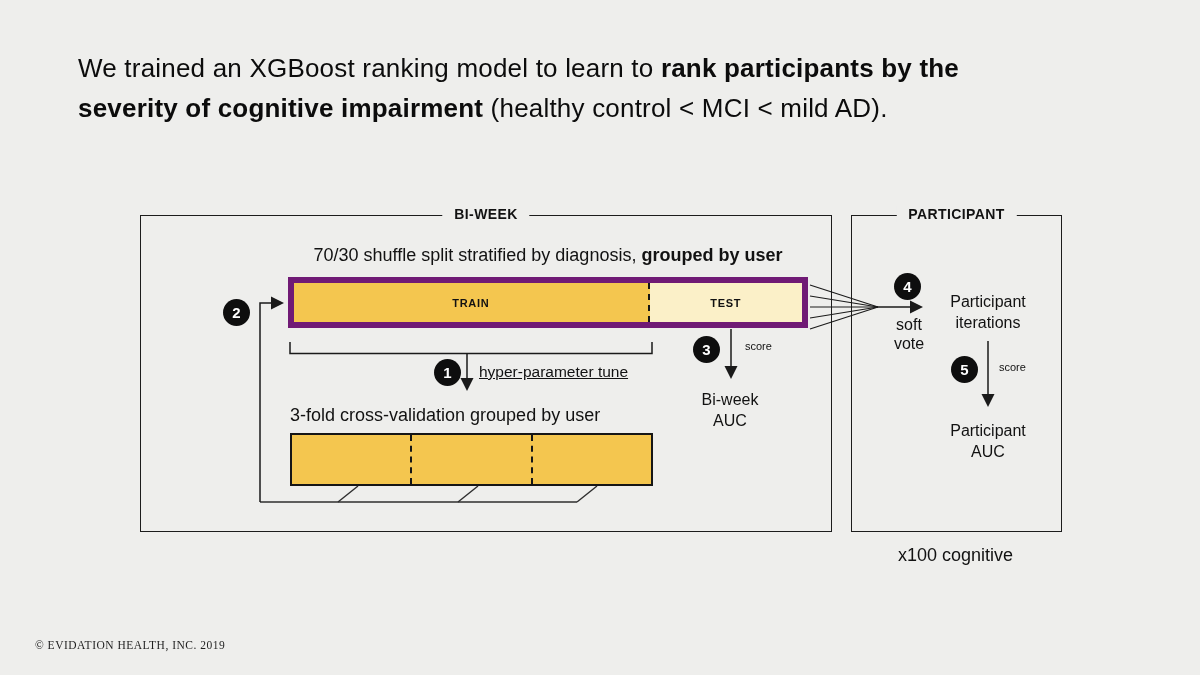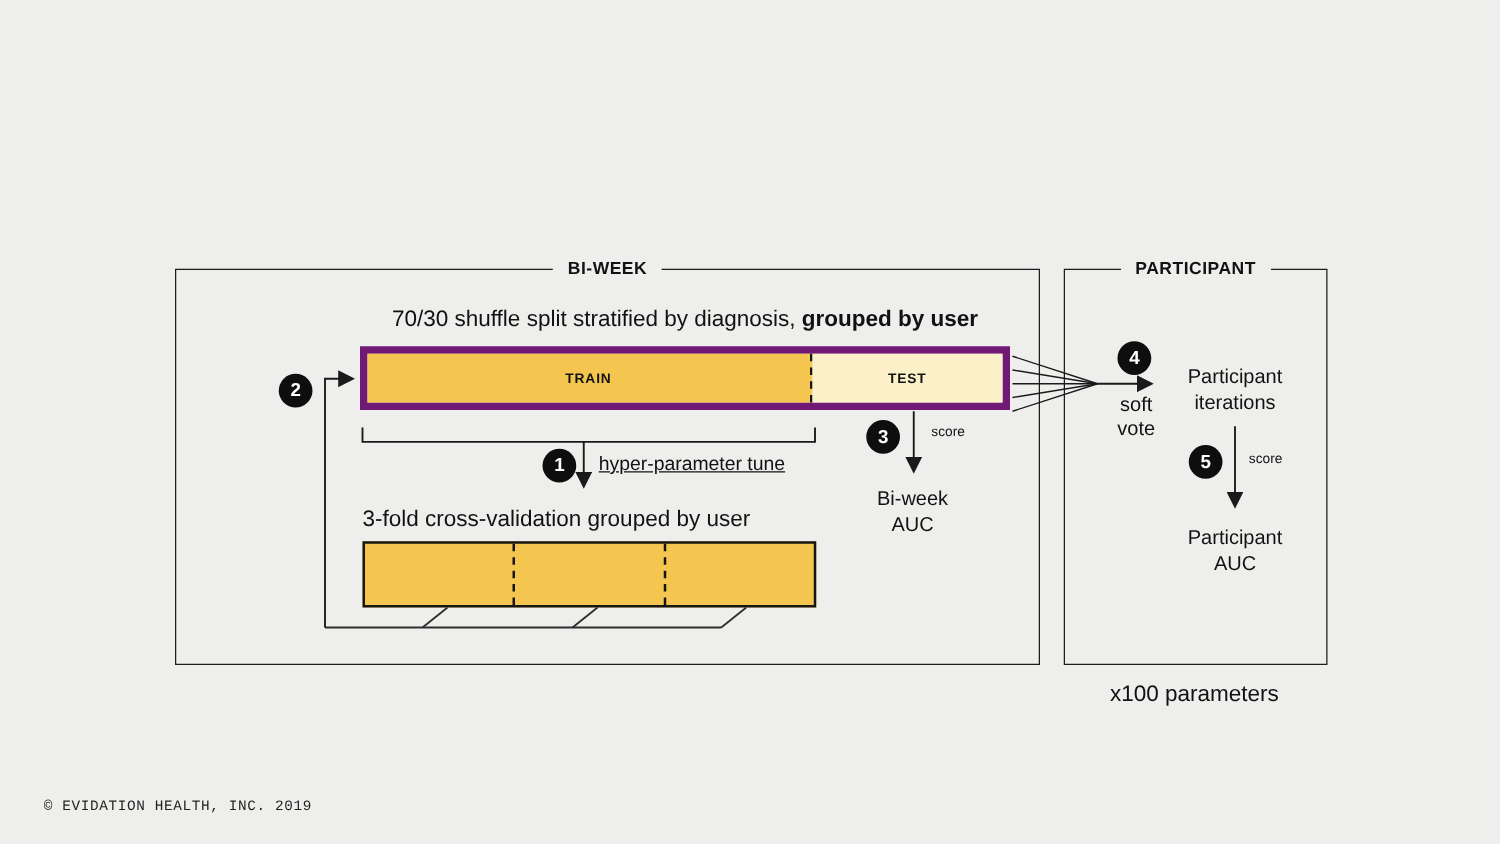--- a/index.html
+++ b/index.html
@@ -91,29 +91,33 @@
   .stack-label { position: absolute; text-align: center; font-size: 16px; line-height: 21px; }
   .stack-label span { display: block; }
   .lbl-bwauc { left: 680px; top: 389px; width: 100px; }
   .lbl-softvote { left: 883px; top: 315px; width: 52px; line-height: 19px; }
   .lbl-pred { left: 928px; top: 291px; width: 120px; }
   .lbl-ptauc { left: 928px; top: 420px; width: 120px; }
   .lbl-iter { position: absolute; left: 851px; top: 545px; width: 209px; text-align: center; font-size: 18px; }
 
   .footer {
     position: absolute; left: 35px; top: 639px;
-    font-family: Liberation Mono, monospace;
+    font-family: Liberation Serif, serif;
     font-size: 11.5px; letter-spacing: 0.5px; color: #1f1f1f;
   }
 </style>
 </head>
 <body>
 
 <div class="slide">
 
+  <header class="title">
+    <span>We trained an XGBoost ranking model to learn to </span><strong>rank participants by the</strong><br>
+    <strong>severity of cognitive impairment</strong><span> (healthy control &lt; MCI &lt; mild AD).</span>
+  </header>
 
   <section class="panel panel-biweek">
     <span class="panel-legend">BI-WEEK</span>
   </section>
 
   <section class="panel panel-participant">
     <span class="panel-legend">PARTICIPANT</span>
   </section>
 
   <div class="split-caption">
@@ -192,17 +196,17 @@
     <span>iterations</span>
   </div>
 
   <div class="lbl lbl-score-pt">score</div>
 
   <div class="stack-label lbl-ptauc">
     <span>Participant</span>
     <span>AUC</span>
   </div>
 
-  <div class="lbl-iter">x100 parameters</div>
+  <div class="lbl-iter">x100 cognitive</div>
 
   <footer class="footer">© EVIDATION HEALTH, INC. 2019</footer>
 
 </div>
 
 </body></html>

